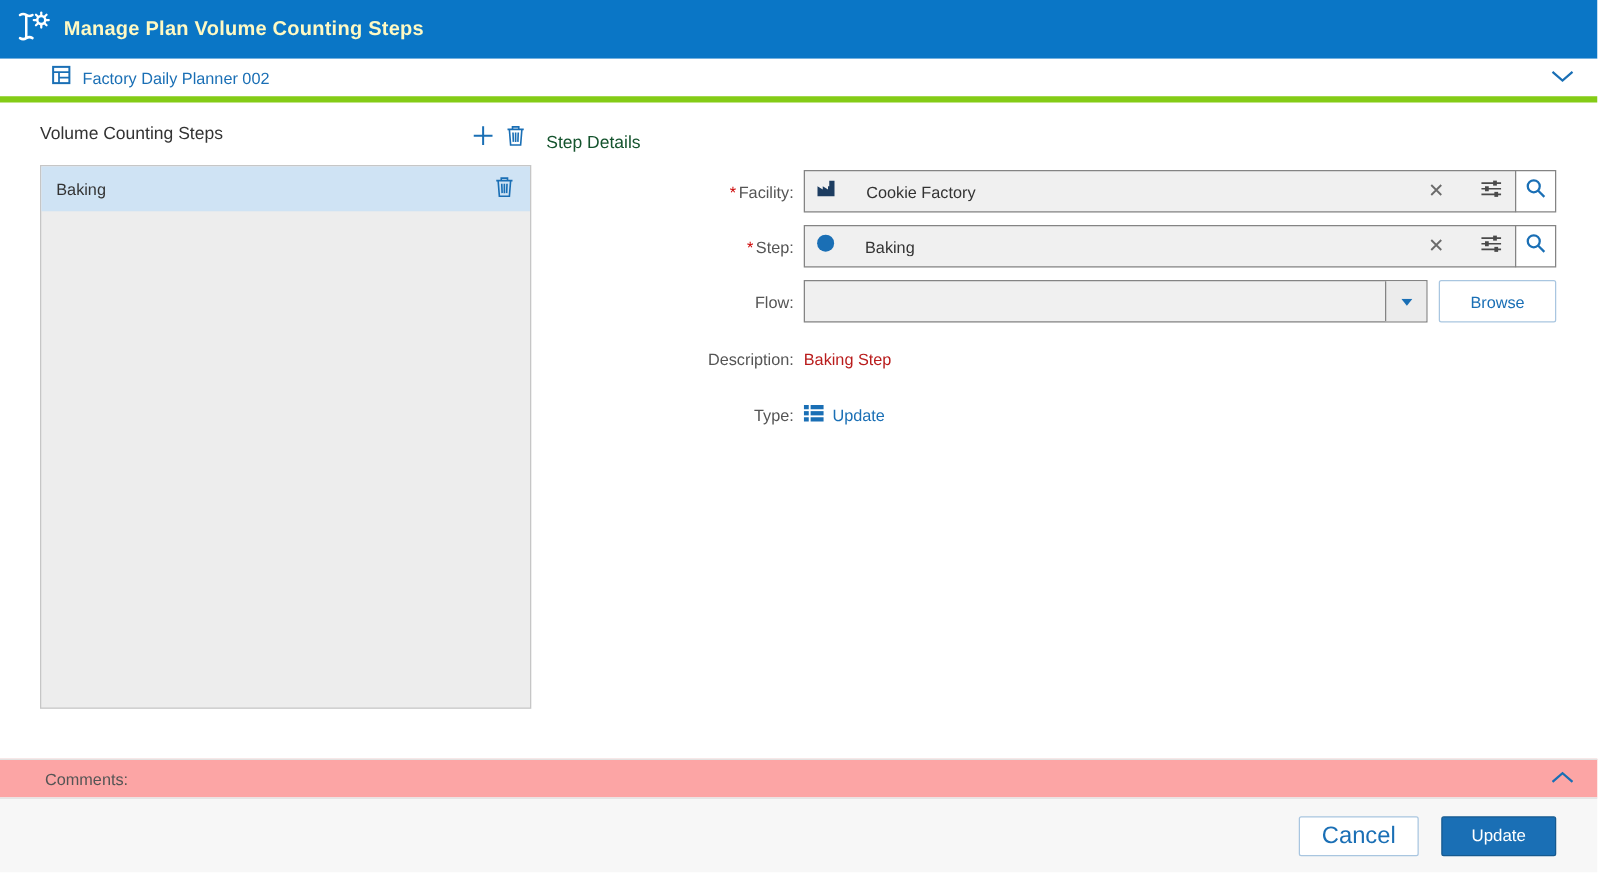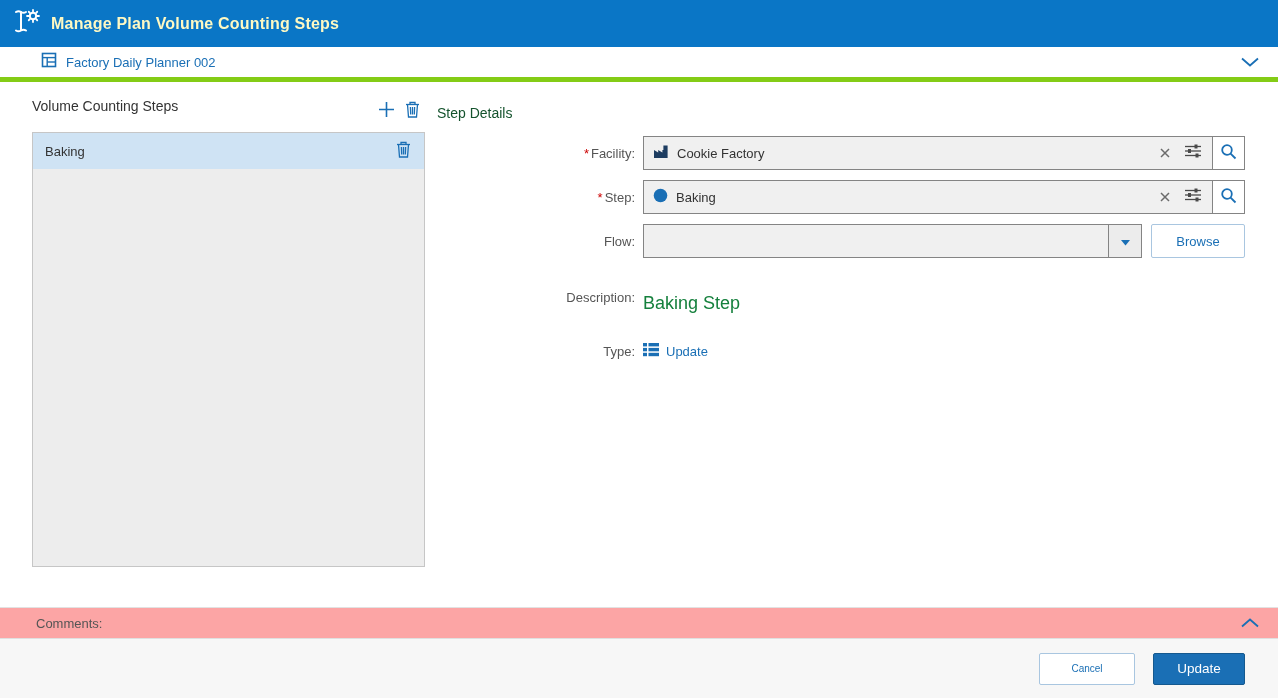--- a/index.html
+++ b/index.html
@@ -25,38 +25,38 @@
   .list-item { height:36px; display:flex; align-items:center; padding:0 8px 0 12px; font-size:13px; color:#333; cursor:pointer; }
   .list-item.selected { background:#cfe3f4; }
   .list-item .item-label { flex:1; }
 
   
   .details-title { position:absolute; left:437px; top:105px; font-size:14px; color:#14532d; }
   .form { position:absolute; left:437px; top:136px; width:808px; }
   .row { display:flex; align-items:center; margin-bottom:10px; }
   .row-label { width:206px; text-align:right; padding-right:8px; font-size:13px; color:#555; flex:none; white-space:nowrap; }
   .req { color:#c00; margin-right:2px; font-size:13px; }
-  .combo { flex:1; height:34px; background:#f0f0f0; border:1px solid #848484; display:flex; align-items:center; padding:0 9px; gap:8px; cursor:text; }
+  .combo { flex:1; height:34px; background:#f0f0f0; border:1px solid #848484; display:flex; align-items:center; padding:0 9px; gap:24px; cursor:text; }
   .combo-value { flex:1; font-size:13px; color:#333; overflow:hidden; white-space:nowrap; }
   .mini-btn { display:flex; align-items:center; justify-content:center; width:20px; height:24px; cursor:pointer; flex:none; }
   .btn-search { width:33px; height:34px; margin-left:-1px; background:#fff; border:1px solid #848484; display:flex; align-items:center; justify-content:center; cursor:pointer; flex:none; }
   .flow-combo { flex:1; height:34px; background:#f0f0f0; border:1px solid #848484; display:flex; align-items:stretch; }
   .flow-value { flex:1; font-size:13px; color:#333; display:flex; align-items:center; padding:0 9px; }
   .flow-arrow { width:33px; border-left:1px solid #848484; background:#ececec; display:flex; align-items:center; justify-content:center; cursor:pointer; flex:none; }
   .btn-browse { width:94px; height:34px; margin-left:9px; background:#fff; border:1px solid #a9c6e0; border-radius:2px; color:#1a6fb5; font-size:13px; font-family:inherit; cursor:pointer; flex:none; }
   .row-desc { margin-top:22px; margin-bottom:0; }
   .row-type { margin-top:28px; margin-bottom:0; }
-  .static-value { font-size:18px; color:#15803d;margin-top:13px; }
+  .static-value { font-size:13px; color:#b91c1c; }
   .type-value { display:flex; align-items:center; gap:7px; color:#1a6fb5; font-size:13px; cursor:pointer; }
 
   
   .comments { position:absolute; left:0; right:0; bottom:60px; height:31px; border-top:1px solid #e2e2e2; display:flex; align-items:center; padding:0 16px 0 36px; background:#fca5a5; }
   .comments-label { font-size:13px; color:#555; }
   .footer { position:absolute; left:0; right:0; bottom:0; height:60px; background:#f7f7f7; border-top:1px solid #e0e0e0; display:flex; align-items:center; justify-content:flex-end; padding-right:33px; gap:18px; }
-  .btn-cancel { width:96px; height:32px; background:#fff; border:1px solid #a9c6e0; border-radius:2px; color:#1a6fb5; font-size:10px; font-family:inherit; cursor:pointer; }
+  .btn-cancel { width:96px; height:32px; background:#fff; border:1px solid #a9c6e0; border-radius:2px; color:#1a6fb5; font-size:19px; font-family:inherit; cursor:pointer; }
   .btn-update { width:92px; height:32px; background:#1a6fb5; border:1px solid #15598f; border-radius:2px; color:#fff; font-size:13.5px; font-family:inherit; cursor:pointer; }
 </style>
 </head>
 <body>
 
 <div class="app">
 
   <div class="header">
     <span>
       <svg width="27" height="27" viewBox="0 0 27 27">

